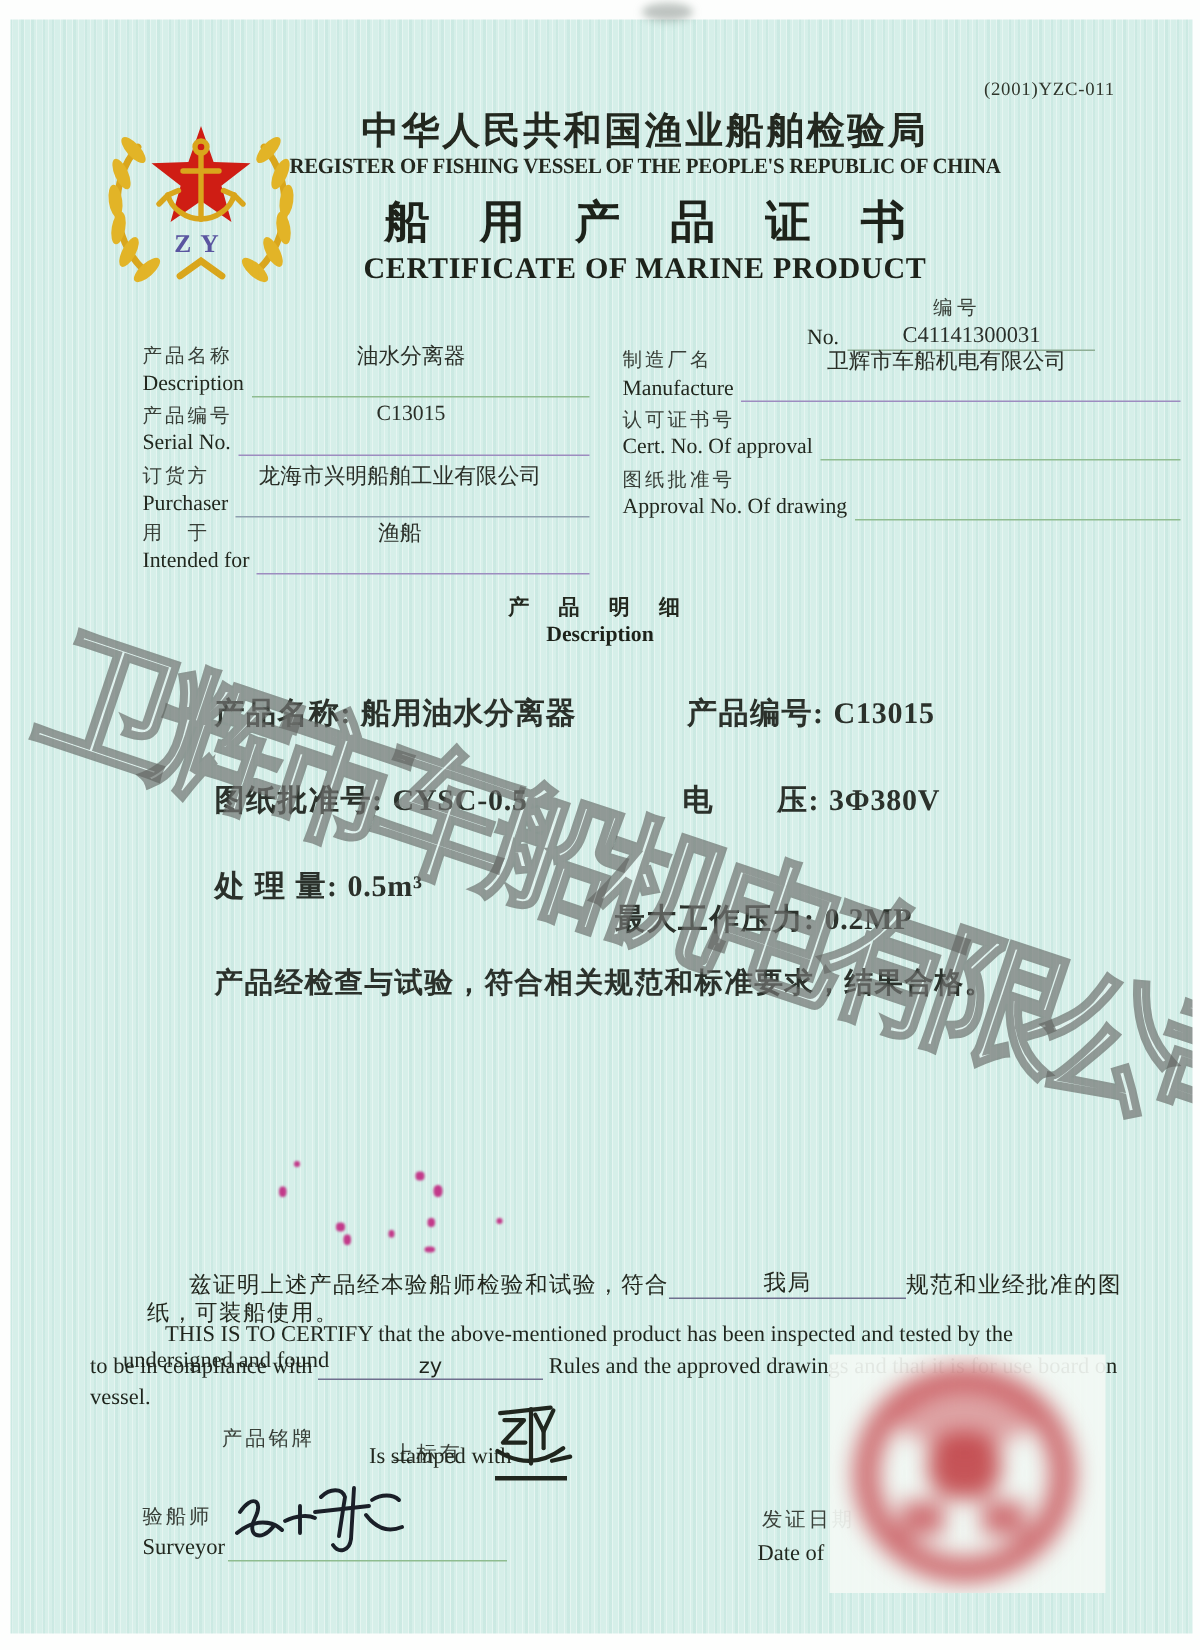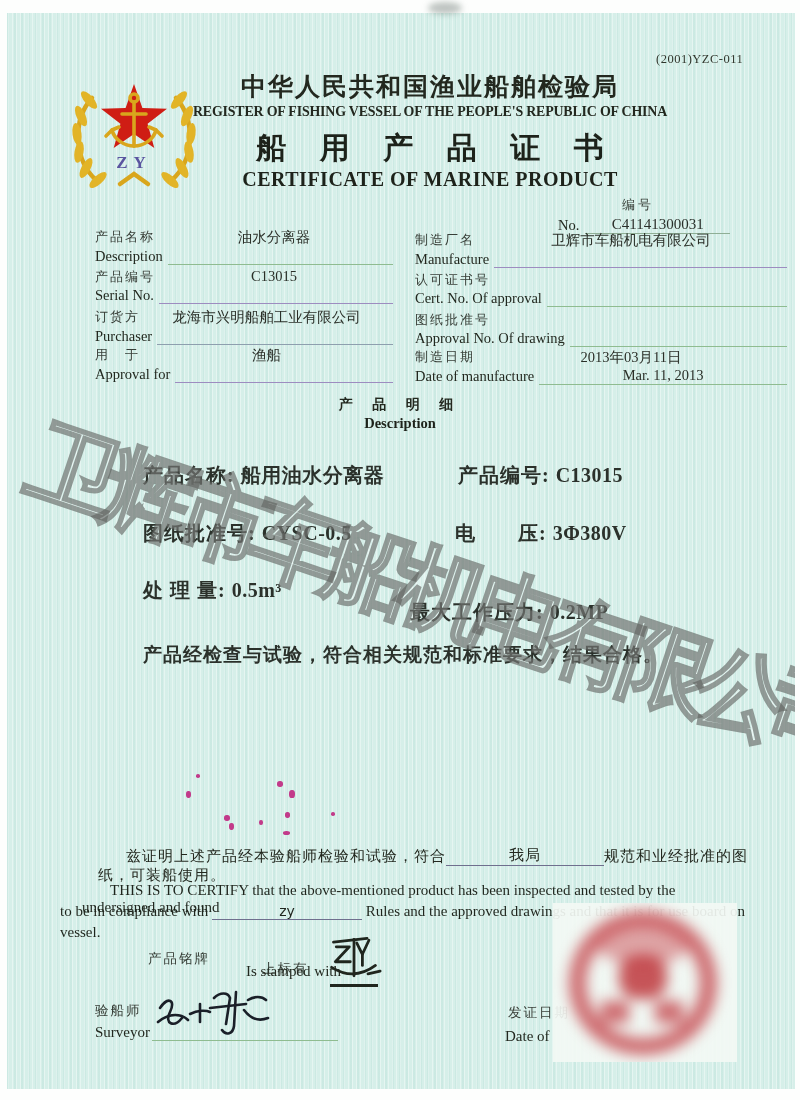--- a/index.html
+++ b/index.html
@@ -33,21 +33,21 @@
   .org-en { left:150px; top:103px; width:560px; text-align:center; font-size:14.5px;
             font-weight:bold; letter-spacing:-.2px; color:#23281f; transform:scaleX(.96); }
   .title-cn { left:180px; top:128px; width:500px; text-align:center; font-size:30px;
               font-weight:bold; letter-spacing:13px; text-indent:13px; color:#1d221a; }
   .title-en { left:180px; top:168px; width:500px; text-align:center; font-size:20px;
               font-weight:bold; letter-spacing:.5px; color:#1d221a; }
 
   
   .num-block { left:538px; top:196px; width:192px; }
   .num-cn { font-size:13px; letter-spacing:3px; text-align:center; padding-left:8px; color:#383f38; }
-  .num-row { display:flex; align-items:flex-end; margin-top:2px;padding-left:20px; }
+  .num-row { display:flex; align-items:flex-end; margin-top:2px; }
   .num-row .enlabel { padding-right:6px; }
   .num-rule { flex:1; border-bottom:1.5px solid #8fae95; text-align:center;
               font-size:15px; padding-bottom:0; color:#2a2f2a; }
 
   
   .field { position:absolute; }
   .f-cnrow { display:flex; }
   .f-cn { font-size:13px; letter-spacing:2px; color:#383f38; white-space:nowrap; }
   .f-val { flex:1; text-align:center; font-size:14.5px; color:#2a2f28; white-space:nowrap; }
   .f-enrow { display:flex; align-items:flex-end; margin-top:1px; }
@@ -207,21 +207,21 @@
           <span class="rl"></span>
         </span>
     </div>
   </div>
   <div class="field" style="left:95px; top:346px; width:298px;">
     <div class="f-cnrow">
       <span class="f-cn">用　于</span>
       <span class="f-val">渔船</span>
     </div>
     <div class="f-enrow">
-      <span class="f-en">Approval for</span>
+      <span class="f-en">Intended for</span>
       <span class="f-rule purple">
           <span class="rl"></span>
         </span>
     </div>
   </div>
 
   <div class="field" style="left:415px; top:271px; width:372px;">
     <div class="f-cnrow">
       <span class="f-cn">认可证书号</span>
       <span class="f-val"></span>
@@ -248,33 +248,20 @@
   <div class="field" style="left:415px; top:311px; width:372px;">
     <div class="f-cnrow">
       <span class="f-cn">图纸批准号</span>
       <span class="f-val"></span>
     </div>
     <div class="f-enrow">
       <span class="f-en">Approval No. Of drawing</span>
       <span class="f-rule green">
           <span class="rl"></span>
         </span>
-    </div>
-  </div>
-  <div class="field" style="left:415px; top:348px; width:372px;">
-    <div class="f-cnrow">
-      <span class="f-cn">制造日期</span>
-      <span class="f-val">2013年03月11日</span>
-    </div>
-    <div class="f-enrow">
-      <span class="f-en">Date of manufacture</span>
-      <span class="f-rule green">
-          <span class="rl"></span>
-        <span class="f-val2">Mar. 11, 2013</span>
-      </span>
     </div>
   </div>
 
   <div class="abs part-title-cn">产 品 明 细</div>
   <div class="abs part-title-en">Description</div>
 
   <div class="abs prow" style="left:143px; top:462px;">
     <span>产品名称:</span>
     <span class="pv">船用油水分离器</span>
   </div>

